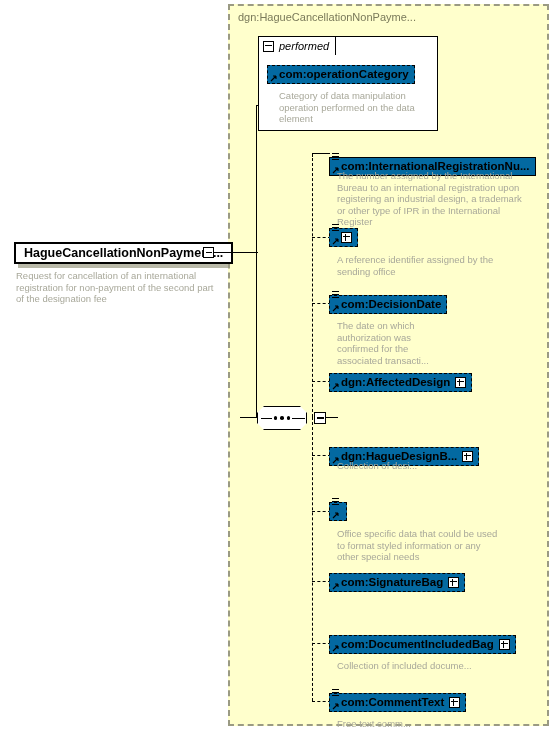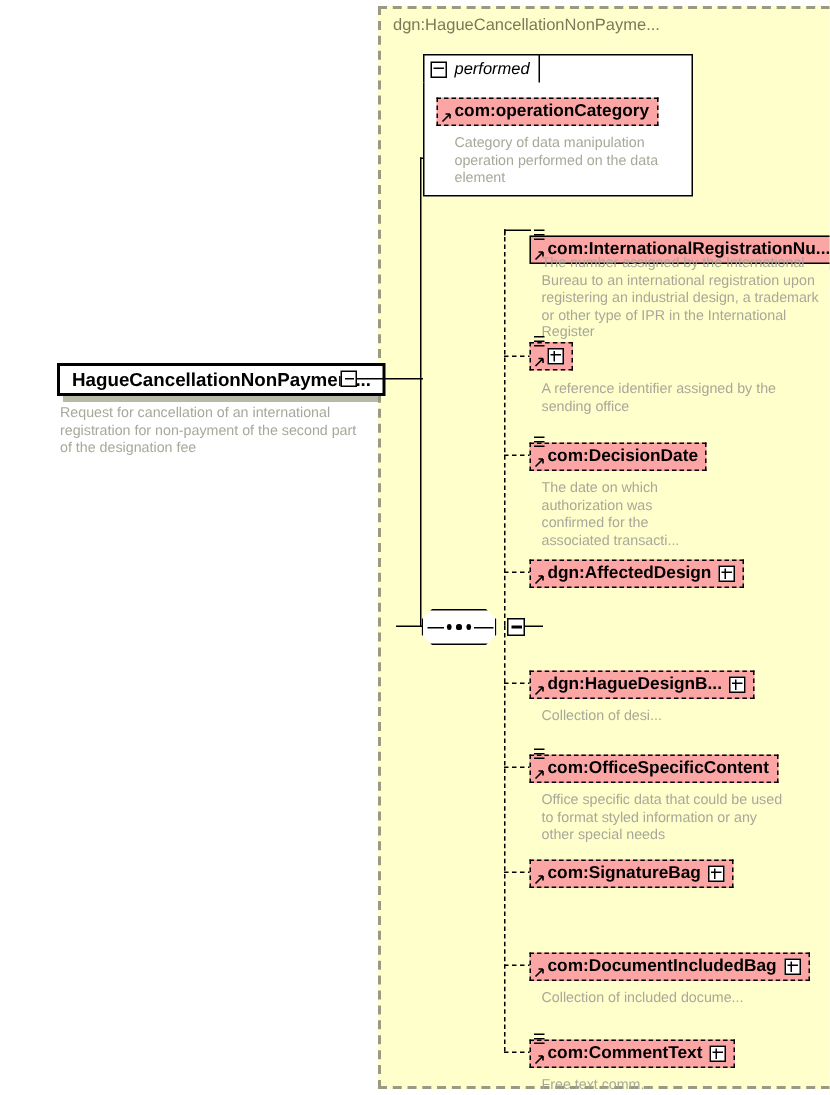--- a/index.html
+++ b/index.html
@@ -3,21 +3,21 @@
 <meta charset="utf-8">
 <style>
   html,body{margin:0;padding:0;}
   body{
     width:553px;height:730px;
     background:#ffffff;
     font-family:"Liberation Sans", sans-serif;
     position:relative;
     overflow:hidden;
   }
-  .canvas{position:absolute;left:0;top:0;width:483px;height:730px;margin-left:24px;}
+  .canvas{position:absolute;left:0;top:0;width:483px;height:730px;}
 
   
   .type-container{
     position:absolute;
     left:228px;top:4px;
     width:321px;height:722px;
     background:#ffffcc;
     border:2px dashed #9a9a83;
     box-sizing:border-box;
   }
@@ -73,21 +73,21 @@
 
   
   .node{position:absolute;}
   .node-box{
     position:relative;
     display:inline-flex;
     align-items:center;
     gap:5px;
     height:19px;
     padding:0 5px 0 11px;
-    background:#fca5a5;
+    background:#0369a1;
     box-sizing:border-box;
     font-size:11.5px;
     font-weight:bold;
     color:#000;
     white-space:nowrap;
   }
   .node-box.required{border:1.6px solid #000;}
   .node-box.optional{border:1.5px dashed #000;}
   
   .node-shadow{
@@ -346,36 +346,35 @@
       <div class="node-shadow"></div>
       <div class="node-box optional">
         <svg class="arrow-icon" viewBox="0 0 8 8">
           <path d="M1 7 L6 2 M6 2 L3 2 M6 2 L6 5" stroke="#000" stroke-width="1.1" fill="none"></path>
         </svg>
         <span>dgn:HagueDesignB...</span>
         <span class="box-toggle plus"></span>
       </div>
     </div>
   </div>
-  <div class="doc" style="left:337px;top:472px;width:150px;">Collection of desi...</div>
+  <div class="doc" style="left:337px;top:460px;width:150px;">Collection of desi...</div>
 
   <div class="dln dln-h" style="left:312px;top:511px;width:19px;"></div>
   <div class="node" style="left:329px;top:502px;">
     <div class="node-wrap">
       <div class="node-shadow"></div>
       <div class="node-box optional">
         <span class="seq-icon">
             <i></i>
             <i></i>
             <i></i>
           </span>
         <svg class="arrow-icon" viewBox="0 0 8 8">
           <path d="M1 7 L6 2 M6 2 L3 2 M6 2 L6 5" stroke="#000" stroke-width="1.1" fill="none"></path>
         </svg>
-        <span>com:OfficeSpecificContent</span>
       </div>
     </div>
   </div>
   <div class="doc" style="left:337px;top:528px;width:165px;">Office specific data that could be used to format styled information or any other special needs</div>
 
   <div class="dln dln-h" style="left:312px;top:581px;width:19px;"></div>
   <div class="node" style="left:329px;top:572px;">
     <div class="node-wrap">
       <div class="node-shadow"></div>
       <div class="node-box optional">

